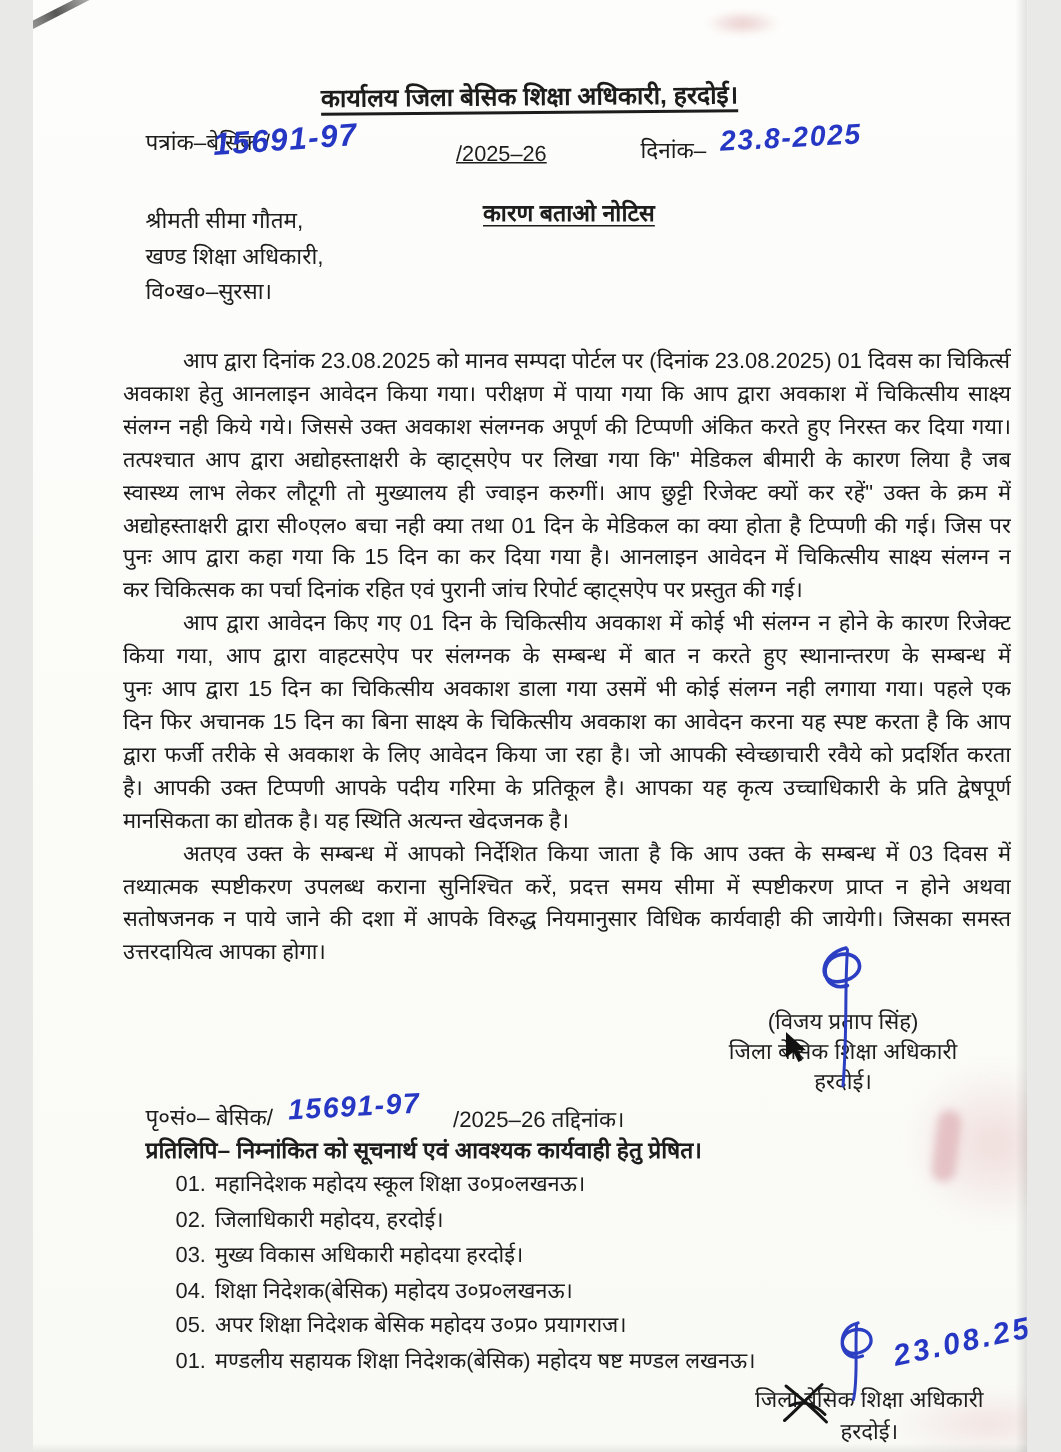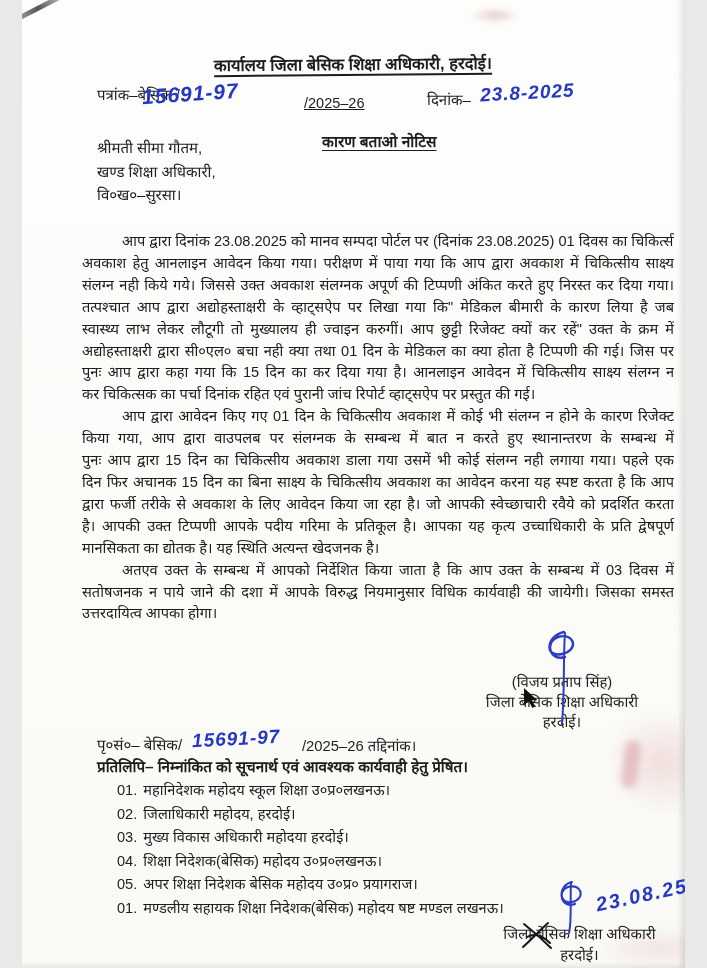--- a/index.html
+++ b/index.html
@@ -102,27 +102,28 @@
   <div class="body-block">
     <div class="line first">आप द्वारा दिनांक 23.08.2025 को मानव सम्पदा पोर्टल पर (दिनांक 23.08.2025) 01 दिवस का चिकित्सीय</div>
     <div class="line">अवकाश हेतु आनलाइन आवेदन किया गया। परीक्षण में पाया गया कि आप द्वारा अवकाश में चिकित्सीय साक्ष्य</div>
     <div class="line">संलग्न नही किये गये। जिससे उक्त अवकाश संलग्नक अपूर्ण की टिप्पणी अंकित करते हुए निरस्त कर दिया गया।</div>
     <div class="line">तत्पश्चात आप द्वारा अद्योहस्ताक्षरी के व्हाट्सऐप पर लिखा गया कि" मेडिकल बीमारी के कारण लिया है जब</div>
     <div class="line">स्वास्थ्य लाभ लेकर लौटूगी तो मुख्यालय ही ज्वाइन करुगीं। आप छुट्टी रिजेक्ट क्यों कर रहें" उक्त के क्रम में</div>
     <div class="line">अद्योहस्ताक्षरी द्वारा सी०एल० बचा नही क्या तथा 01 दिन के मेडिकल का क्या होता है टिप्पणी की गई। जिस पर</div>
     <div class="line">पुनः आप द्वारा कहा गया कि 15 दिन का कर दिया गया है। आनलाइन आवेदन में चिकित्सीय साक्ष्य संलग्न न</div>
     <div class="line last">कर चिकित्सक का पर्चा दिनांक रहित एवं पुरानी जांच रिपोर्ट व्हाट्सऐप पर प्रस्तुत की गई।</div>
     <div class="line first">आप द्वारा आवेदन किए गए 01 दिन के चिकित्सीय अवकाश में कोई भी संलग्न न होने के कारण रिजेक्ट</div>
-    <div class="line">किया गया, आप द्वारा वाउपलब पर संलग्नक के सम्बन्ध में बात न करते हुए स्थानान्तरण के सम्बन्ध में</div>
+    <div class="line">किया गया, आप द्वारा वाहटसऐप पर संलग्नक के सम्बन्ध में बात न करते हुए स्थानान्तरण के सम्बन्ध में</div>
     <div class="line">पुनः आप द्वारा 15 दिन का चिकित्सीय अवकाश डाला गया उसमें भी कोई संलग्न नही लगाया गया। पहले एक</div>
     <div class="line">दिन फिर अचानक 15 दिन का बिना साक्ष्य के चिकित्सीय अवकाश का आवेदन करना यह स्पष्ट करता है कि आप</div>
     <div class="line">द्वारा फर्जी तरीके से अवकाश के लिए आवेदन किया जा रहा है। जो आपकी स्वेच्छाचारी रवैये को प्रदर्शित करता</div>
     <div class="line">है। आपकी उक्त टिप्पणी आपके पदीय गरिमा के प्रतिकूल है। आपका यह कृत्य उच्चाधिकारी के प्रति द्वेषपूर्ण</div>
     <div class="line last">मानसिकता का द्योतक है। यह स्थिति अत्यन्त खेदजनक है।</div>
     <div class="line first">अतएव उक्त के सम्बन्ध में आपको निर्देशित किया जाता है कि आप उक्त के सम्बन्ध में 03 दिवस में</div>
+    <div class="line">तथ्यात्मक स्पष्टीकरण उपलब्ध कराना सुनिश्चित करें, प्रदत्त समय सीमा में स्पष्टीकरण प्राप्त न होने अथवा</div>
     <div class="line">सतोषजनक न पाये जाने की दशा में आपके विरुद्ध नियमानुसार विधिक कार्यवाही की जायेगी। जिसका समस्त</div>
     <div class="line last">उत्तरदायित्व आपका होगा।</div>
   </div>
 
   <div class="sign-mid">
     <svg class="sig-svg sig-mid-svg" width="60" height="100" viewBox="0 0 60 100">
       <path d="M30,4 C12,8 10,30 28,26 C46,22 40,4 24,9 C10,14 16,34 31,29" fill="none" stroke="#2c3ec2" stroke-width="2.4" stroke-linecap="round"></path>
       <path d="M31,5 C29,30 31,60 28,96" fill="none" stroke="#2c3ec2" stroke-width="2" stroke-linecap="round"></path>
     </svg>
     <svg class="sig-svg cursor-svg" width="15" height="21" viewBox="0 0 15 21">

